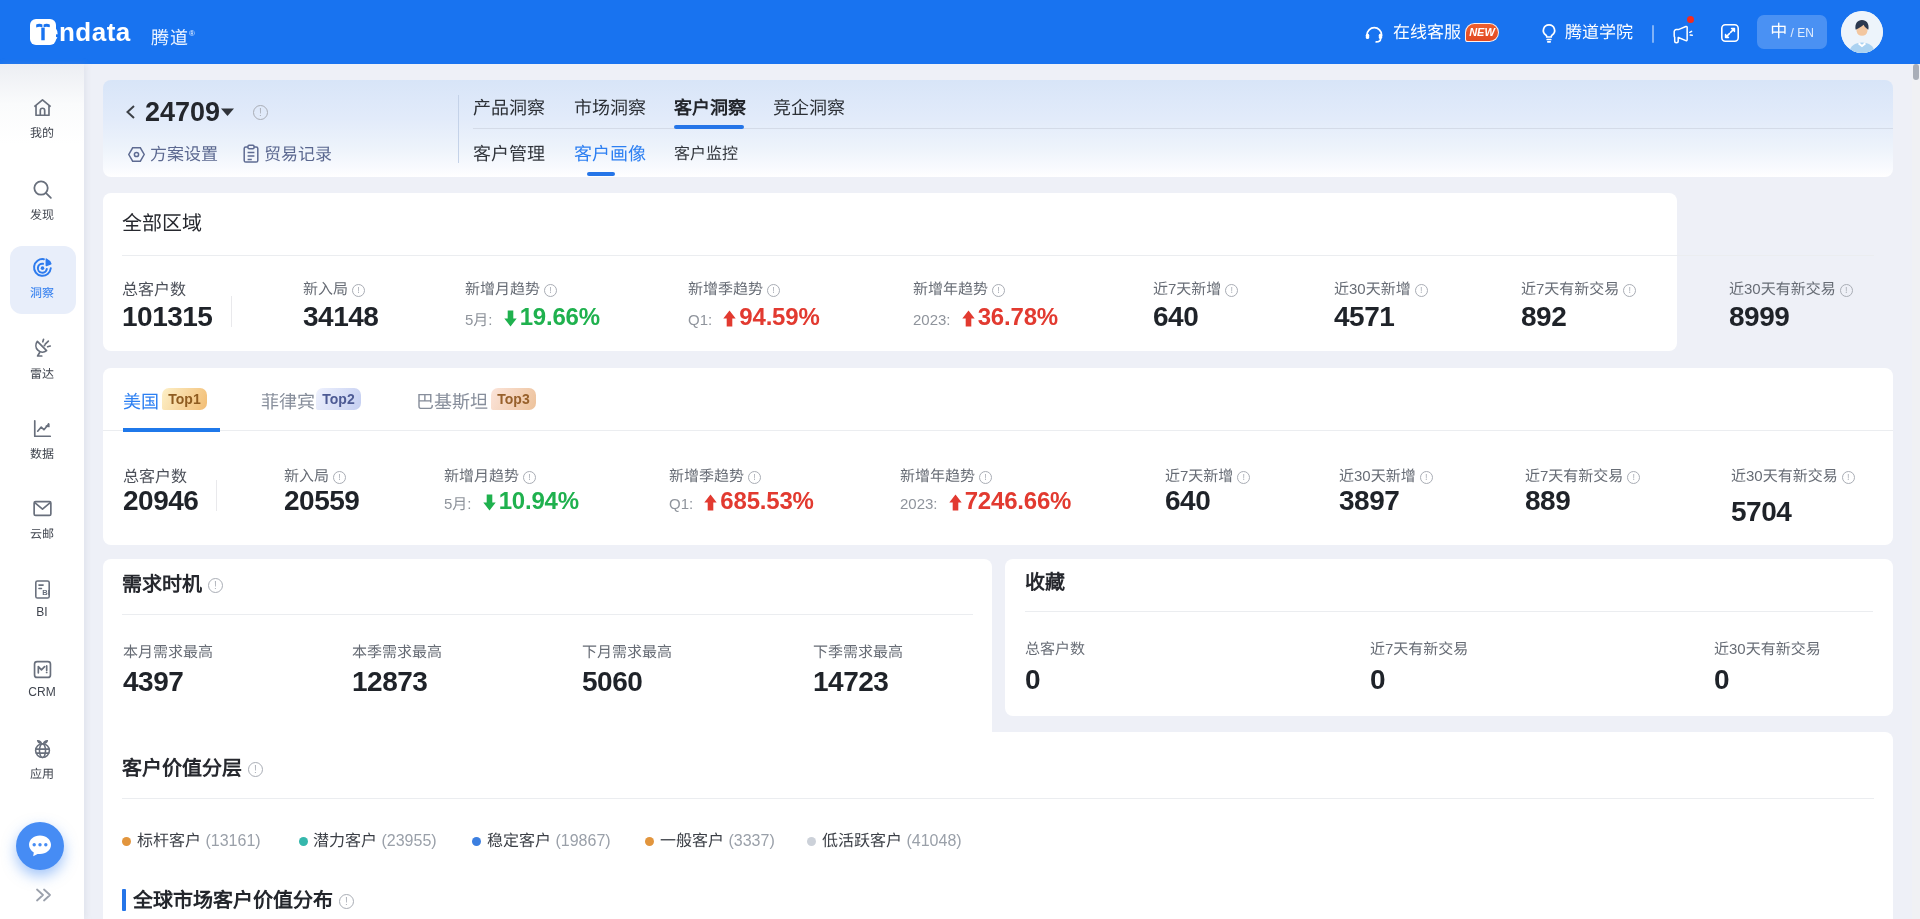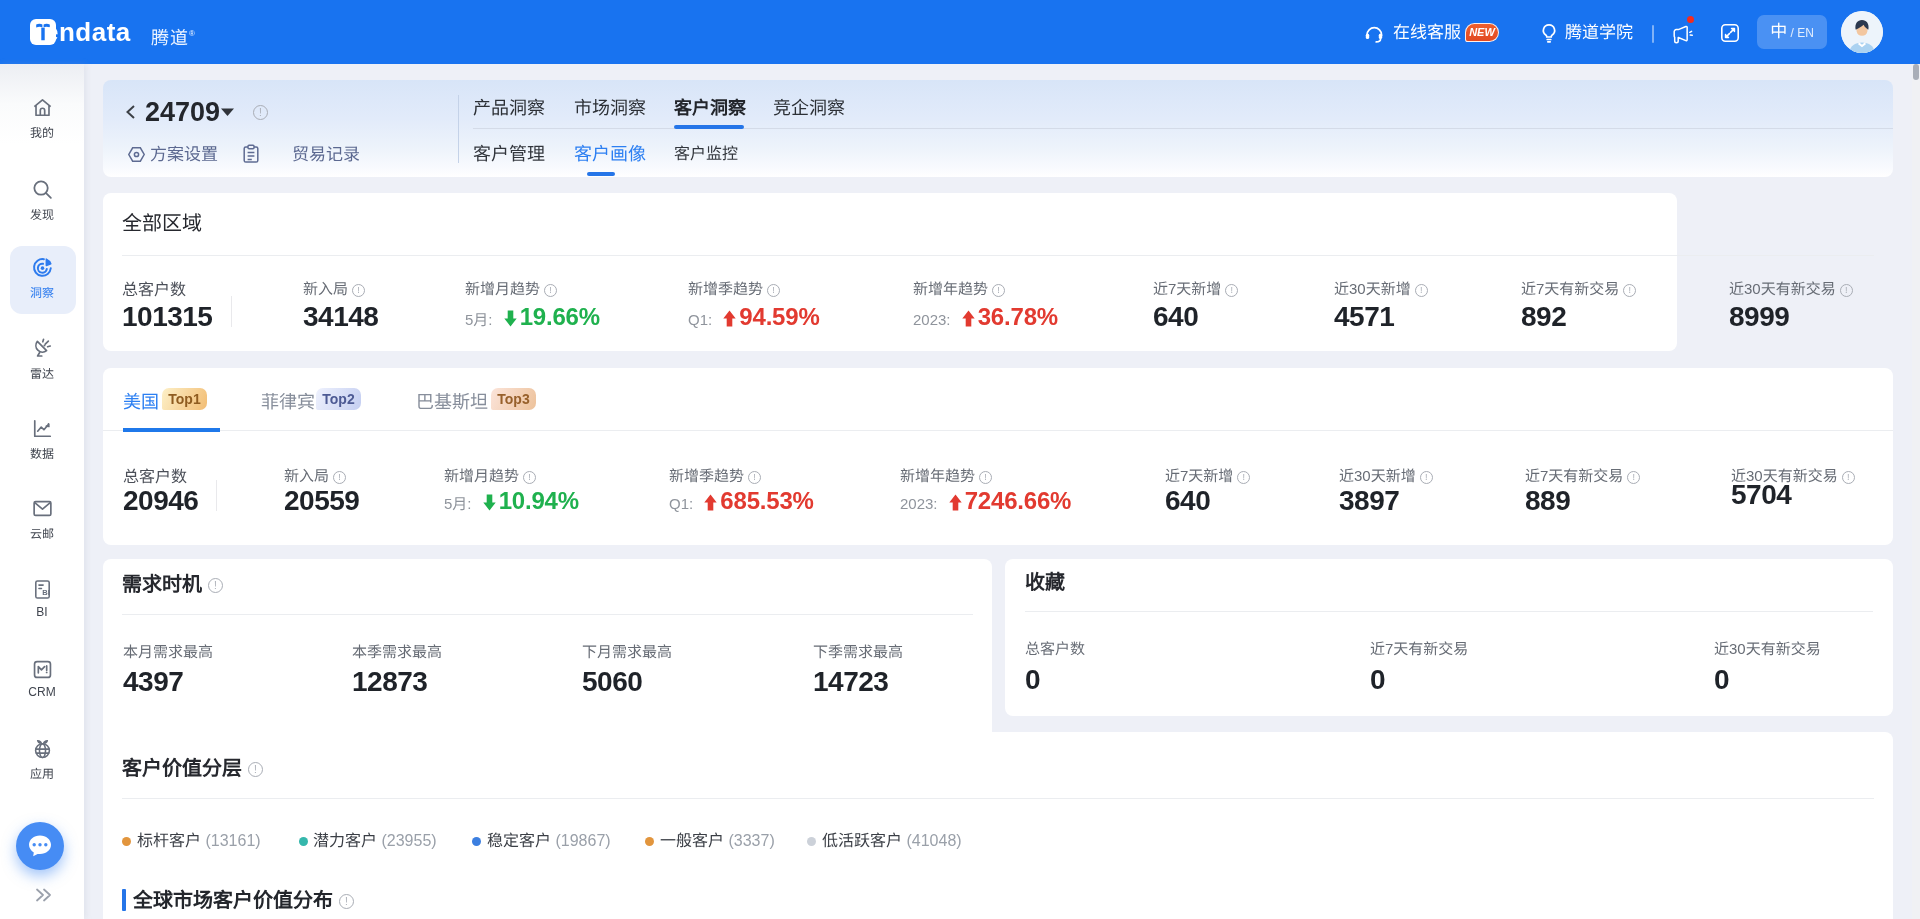--- a/index.html
+++ b/index.html
@@ -155,21 +155,21 @@
   <svg class="abs" style="left:24px;top:65px;" width="19" height="19" viewBox="0 0 19 19" fill="none" stroke="#5e6b92" stroke-width="1.5">
       <path d="M9.5 1.8 l6.7 3.85 v7.7 L9.5 17.2 l-6.7-3.85 v-7.7 Z" transform="rotate(90 9.5 9.5)"></path>
       <circle cx="9.5" cy="9.5" r="2.1"></circle>
     </svg>
   <div class="abs" style="left:47px;top:64px;font-size:17px;color:#5b6890;line-height:21px;">方案设置</div>
   <svg class="abs" style="left:139px;top:64px;" width="18" height="20" viewBox="0 0 18 20" fill="none" stroke="#5e6b92" stroke-width="1.5" stroke-linejoin="round">
       <rect x="2.2" y="3" width="13.6" height="15" rx="1.6"></rect>
       <rect x="6" y="1.2" width="6" height="3.6" rx="1" fill="#eef2fa"></rect>
       <path d="M5.6 8.6 h6.8 M5.6 12 h6.8 M5.6 15.4 h4.2"></path>
     </svg>
-  <div class="abs" style="left:161px;top:64px;font-size:17px;color:#5b6890;line-height:21px;margin-left:28px;">贸易记录</div>
+  <div class="abs" style="left:161px;top:64px;font-size:17px;color:#5b6890;line-height:21px;">贸易记录</div>
 
   <div class="vdiv" style="left:355px;top:15px;height:68px;background:#c4d2e8;"></div>
 
   <div class="abs" style="left:370px;top:16px;font-size:18px;color:#2c3036;line-height:24px;">产品洞察</div>
   <div class="abs" style="left:471px;top:16px;font-size:18px;color:#2c3036;line-height:24px;">市场洞察</div>
   <div class="abs" style="left:571px;top:16px;font-size:18px;color:#23262c;font-weight:700;line-height:24px;">客户洞察</div>
   <div class="abs" style="left:670px;top:16px;font-size:18px;color:#2c3036;line-height:24px;">竞企洞察</div>
   <div class="abs" style="left:370px;top:47.5px;width:1420px;height:1px;background:#d4dbe8;"></div>
   <div class="abs" style="left:571px;top:45px;width:70px;height:4px;background:#2575e8;border-radius:2px;"></div>
 
@@ -236,21 +236,21 @@
   <div class="trend tr" style="left:797px;top:116px;line-height:34px;">2023: <svg width="13" height="17" viewBox="0 0 13 17">
         <path d="M3.7 16.5 h5.6 v-8 h3.4 L6.5 0.5 L.3 8.5 h3.4 Z" fill="#e23a30"></path>
       </svg><b>7246.66%</b></div>
   <div class="lb" style="left:1062px;top:96px;">近7天新增<span class="ifo">!</span></div>
   <div class="vl" style="left:1062px;top:116px;">640</div>
   <div class="lb" style="left:1236px;top:96px;">近30天新增<span class="ifo">!</span></div>
   <div class="vl" style="left:1236px;top:116px;">3897</div>
   <div class="lb" style="left:1422px;top:96px;">近7天有新交易<span class="ifo">!</span></div>
   <div class="vl" style="left:1422px;top:116px;">889</div>
   <div class="lb" style="left:1628px;top:96px;">近30天有新交易<span class="ifo">!</span></div>
-  <div class="vl" style="left:1628px;top:110px;">5704</div>
+  <div class="vl" style="left:1628px;top:127px;">5704</div>
 </div>
 
 <div class="card" id="c4" style="left:103px;top:559px;width:889px;height:202px;">
   <div class="ctitle" style="left:19px;top:12px;">需求时机<span class="ifo" style="width:15px;height:15px;font-size:10px;line-height:13px;margin-left:6px;vertical-align:2px;">!</span></div>
   <div class="cdiv" style="left:19px;top:55px;width:851px;"></div>
   <div class="lb" style="left:20px;top:81px;">本月需求最高</div>
   <div class="vl" style="left:20px;top:106px;">4397</div>
   <div class="lb" style="left:249px;top:81px;">本季需求最高</div>
   <div class="vl" style="left:249px;top:106px;">12873</div>
   <div class="lb" style="left:479px;top:81px;">下月需求最高</div>

